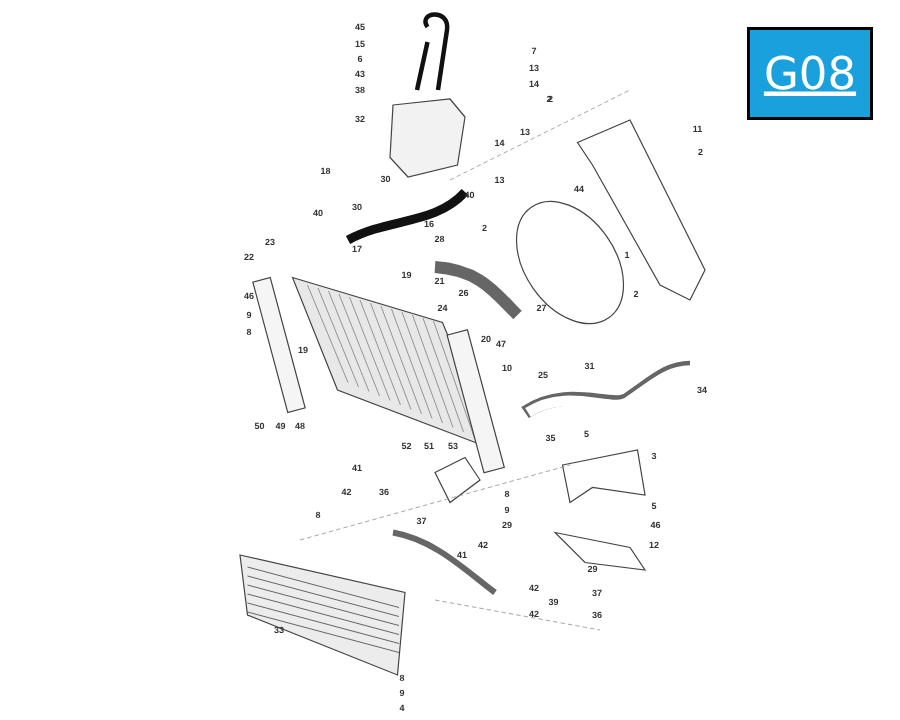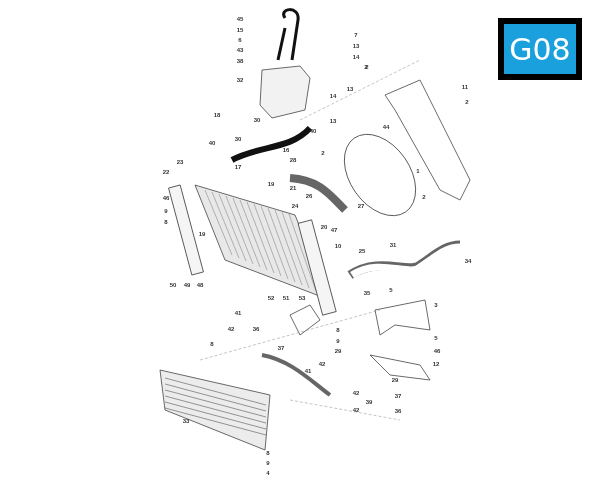--- a/index.html
+++ b/index.html
@@ -1,19 +1,19 @@
 <!DOCTYPE html>
 <html><head>
 <meta charset="utf-8">
 <style>
   html, body { margin:0; padding:0; background:#ffffff; }
   body { width:600px; height:480px; position:relative; overflow:hidden; font-family:"Liberation Sans", sans-serif; }
   #diagram { position:absolute; left:0; top:0; width:600px; height:480px; }
   .lbl { position:absolute; font-size:6px; font-weight:bold; color:#333; line-height:6px; white-space:nowrap; transform:translate(-50%,-50%); }
-  .badge { position:absolute; left:498px; top:18px; width:84px; height:62px; background:#1aa0dc; border:6px solid #000000; box-sizing:border-box; display:flex; align-items:center; justify-content:center; color:#fff; font-size:30px; font-family:"DejaVu Sans", sans-serif; }
+  .badge { position:absolute; left:498px; top:18px; width:84px; height:62px; background:#1aa0dc; border:2px solid #000000; box-sizing:border-box; display:flex; align-items:center; justify-content:center; color:#fff; font-size:30px; font-family:"DejaVu Sans", sans-serif;text-decoration:underline; }
 </style>
 </head>
 <body>
 
 <svg id="diagram" viewBox="0 0 600 480" xmlns="http://www.w3.org/2000/svg">
   <g fill="none" stroke="#444" stroke-width="0.8">
 
     <path d="M262 70 L300 66 L310 78 L305 110 L272 118 L260 105 Z" fill="#f2f2f2"></path>
     <path d="M285 18 C278 8 300 5 298 20 L292 60" stroke="#111" stroke-width="3"></path>
     <path d="M278 60 L285 28" stroke="#111" stroke-width="3"></path>

